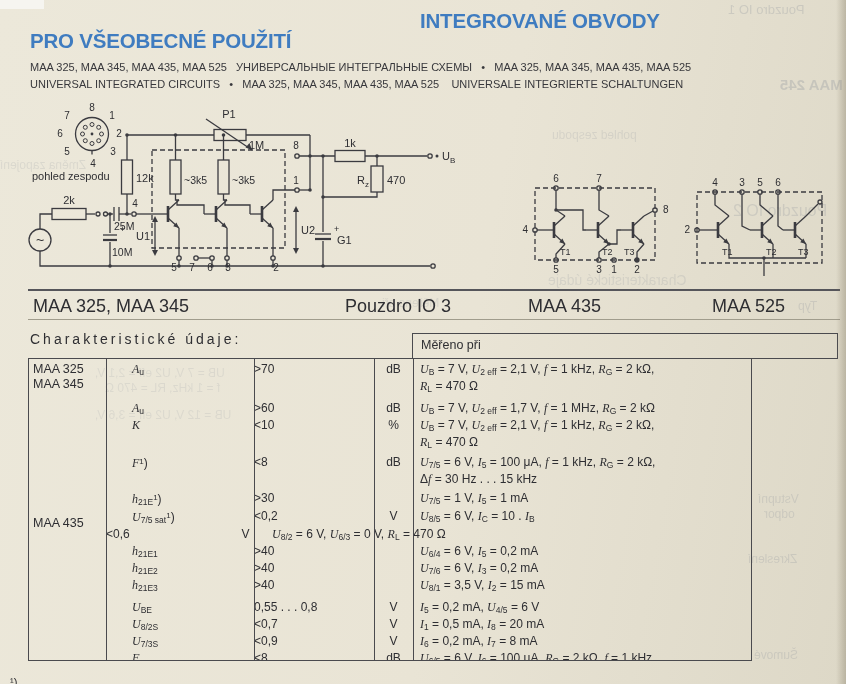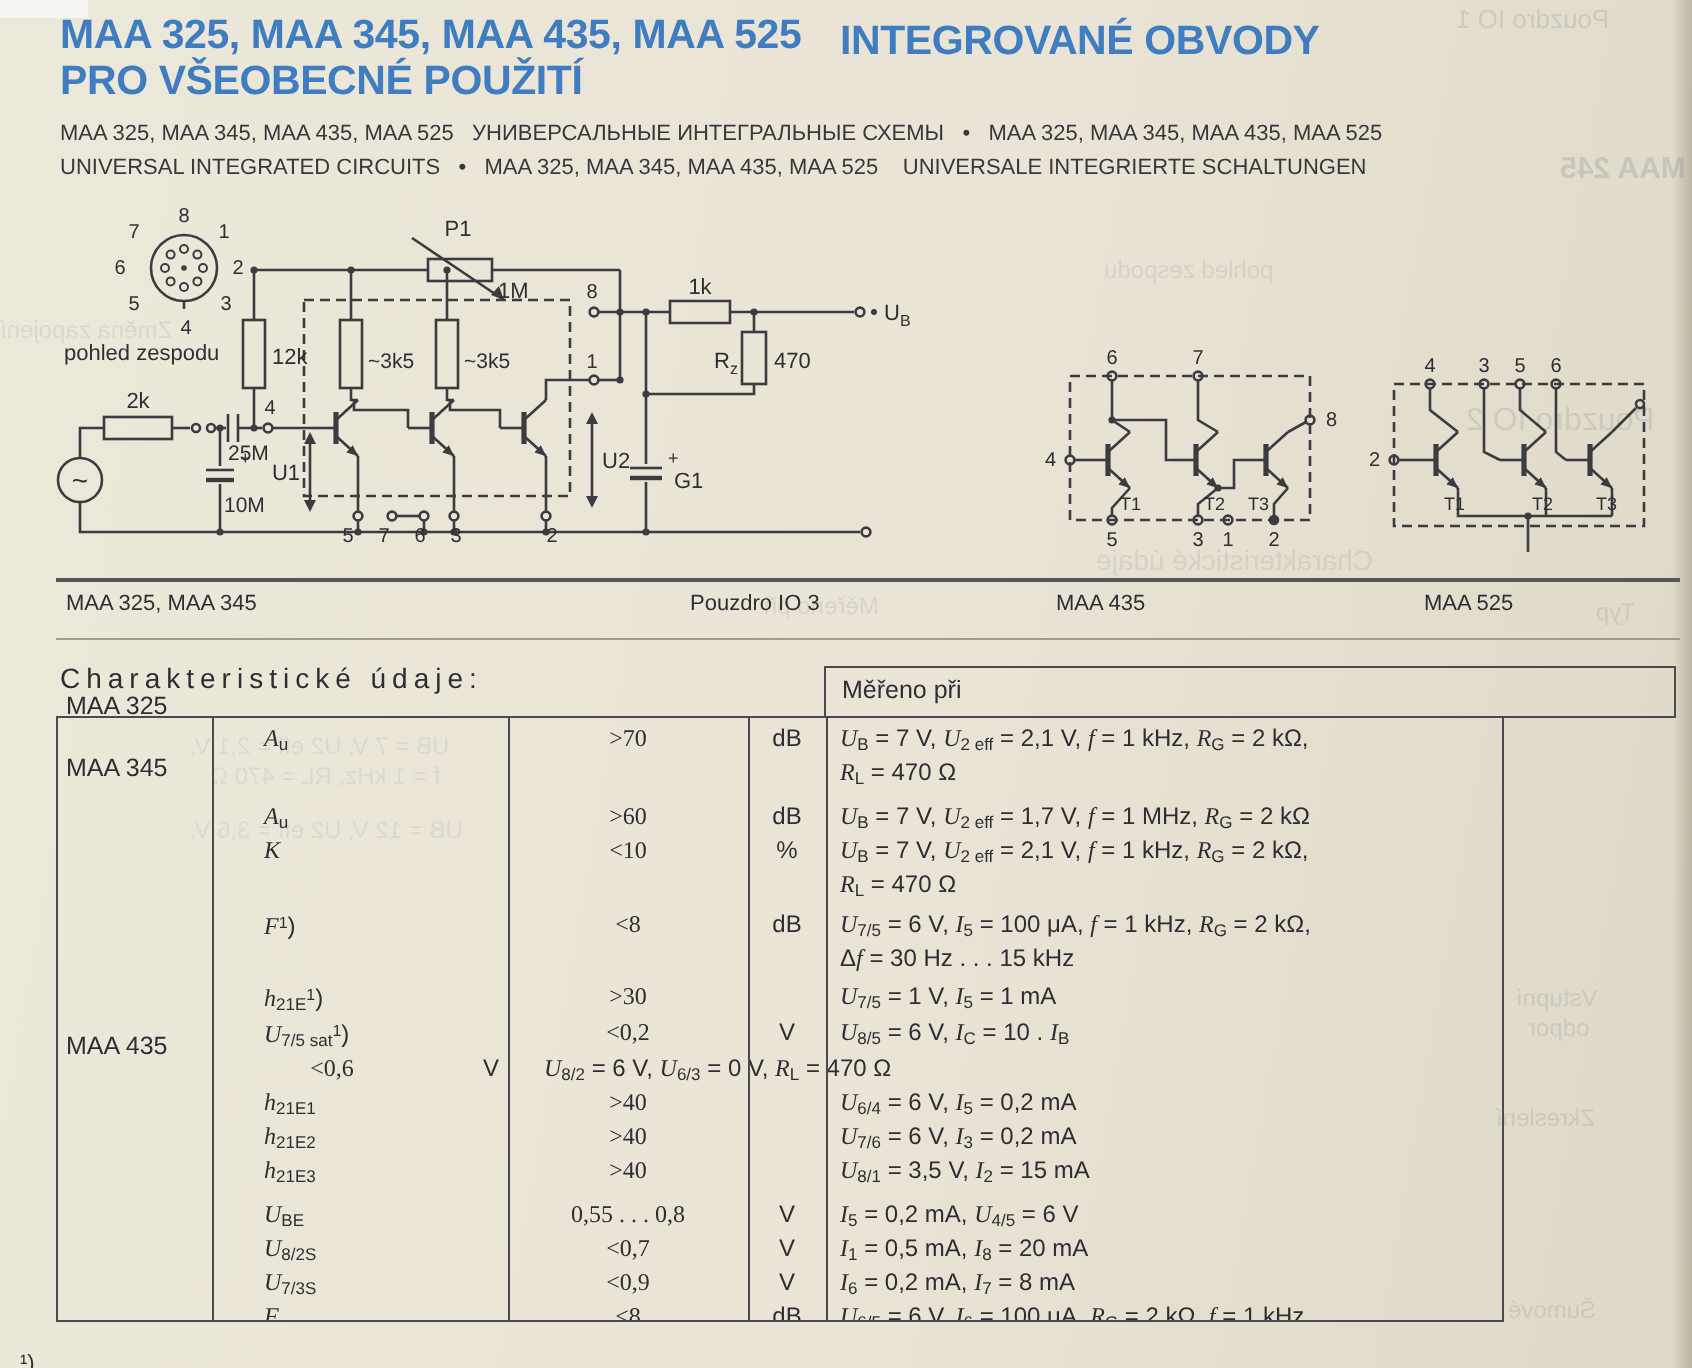--- a/index.html
+++ b/index.html
@@ -11,43 +11,43 @@
     background:linear-gradient(to right,rgba(0,0,0,0),rgba(120,112,90,.35));}
   
   .t1a,.t1b,.t2{position:absolute;font-weight:bold;color:var(--accent,#3f7cc0);
     font-size:20.5px;letter-spacing:-.2px;white-space:pre;}
   .t1a{left:30px;top:6px;} .t1b{left:420px;top:9px;} .t2{left:30px;top:29px;}
   .sub{position:absolute;left:30px;font-size:11px;color:#38383c;white-space:pre;}
   .sub1{top:61px;} .sub2{top:78px;}
   
   .bandline{position:absolute;left:28px;right:6px;height:1.5px;background:#55555a;top:289px;}
   .bandline2{position:absolute;left:28px;right:6px;height:1px;background:#a09c8c;top:319px;}
-  .band span{position:absolute;top:296px;font-size:11px;white-space:pre;}
+  .band span{position:absolute;top:296px;font-size:18px;white-space:pre;}
   .bd1{left:33px;} .bd2{left:345px;} .bd3{left:528px;} .bd4{left:712px;}
   
   .theading{position:absolute;left:30px;top:331px;font-size:14px;letter-spacing:3px;white-space:pre;}
   .merbox{position:absolute;left:412px;top:333px;width:426px;height:26px;box-sizing:border-box;
     border:1.5px solid #4a4a4e;font-size:12.5px;padding:4px 0 0 8px;}
   .tbl{position:absolute;left:28px;top:358px;width:724px;height:303px;box-sizing:border-box;
     border:1.5px solid #4a4a4e;}
   .vline{position:absolute;top:0;bottom:0;width:1.4px;background:#4a4a4e;}
   .v1{left:77px;} .v2{left:225px;} .v3{left:345px;} .v4{left:384px;}
   .rows{position:absolute;left:0;right:0;top:0;bottom:0;padding-top:3px;overflow:hidden;}
   .trow{display:flex;line-height:14px;font-size:12px;}
   .tc{box-sizing:border-box;}
   .c-type{width:77px;flex:none;}
   .c-sym{width:148px;flex:none;padding-left:26px;}
-  .c-val{width:120px;flex:none;text-align:center;font-family:Liberation Serif, serif;}
+  .c-val{width:120px;flex:none;}
   .c-unit{width:39px;flex:none;text-align:center;}
   .c-cond{flex:1;padding-left:7px;}
   .tbl i,.merbox i{font-family:"Liberation Serif",serif;}
   .tbl sub{font-size:8.5px;vertical-align:-2px;letter-spacing:0;}
   .tbl sup{font-size:8px;vertical-align:3px;}
   .tlabel{position:absolute;left:33px;font-size:12.5px;white-space:pre;}
-  .tl1{top:346px;} .tl2{top:377px;} .tl3{top:516px;}
+  .tl1{top:362px;} .tl2{top:377px;} .tl3{top:516px;}
   .footnote{position:absolute;left:10px;top:676px;font-size:11px;}
   
   .schem{position:absolute;left:0;top:95px;}
   
   .bt{position:absolute;color:#7a8290;transform:scaleX(-1);white-space:pre;font-size:13px;opacity:.16;}
   .b0{left:728px;top:2px;opacity:.22;}
   .b1{left:780px;top:76px;font-size:15px;font-weight:bold;opacity:.25;}
   .b2{left:552px;top:128px;font-size:12px;}
   .b3{left:733px;top:202px;font-size:16px;opacity:.2;}
   .b4{left:548px;top:272px;font-size:14px;}
@@ -78,21 +78,20 @@
   <span class="bt b8">f = 1 kHz, RL = 470 Ω</span>
   <span class="bt b9">UB = 12 V, U2 eff = 3,6 V,</span>
   <span class="bt b10">Vstupní</span>
   <span class="bt b11">odpor</span>
   <span class="bt b12">Zkreslení</span>
   <span class="bt b13">Šumové</span>
   <span class="bt b14">Změna zapojení</span>
 
   <div class="corner"></div>
 
-  <div class="t1a">MAA 325, MAA 345, MAA 435, MAA 525</div>
   <div class="t1b">INTEGROVANÉ OBVODY</div>
   <div class="t2">PRO VŠEOBECNÉ POUŽITÍ</div>
   <div class="sub sub1">MAA 325, MAA 345, MAA 435, MAA 525   УНИВЕРСАЛЬНЫЕ ИНТЕГРАЛЬНЫЕ СХЕМЫ   •   MAA 325, MAA 345, MAA 435, MAA 525</div>
   <div class="sub sub2">UNIVERSAL INTEGRATED CIRCUITS   •   MAA 325, MAA 345, MAA 435, MAA 525    UNIVERSALE INTEGRIERTE SCHALTUNGEN</div>
 
   <svg class="schem" width="846" height="196" viewBox="0 95 846 196">
     <defs>
       <g id="npn">
         <path d="M0,-8 L0,8" stroke-width="2.6"></path>
         <path d="M-12,0 L0,0"></path>

